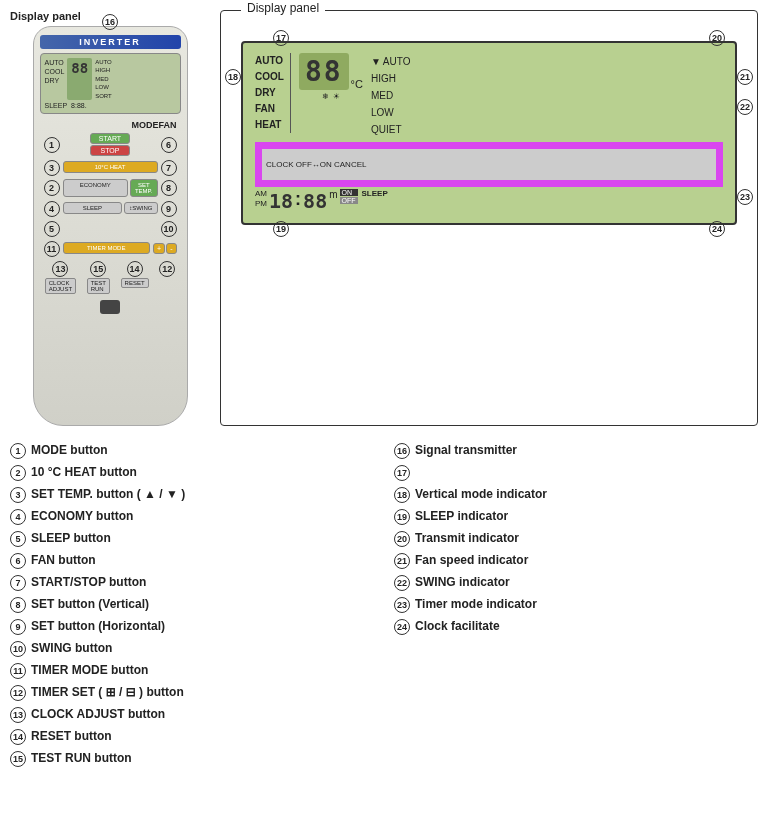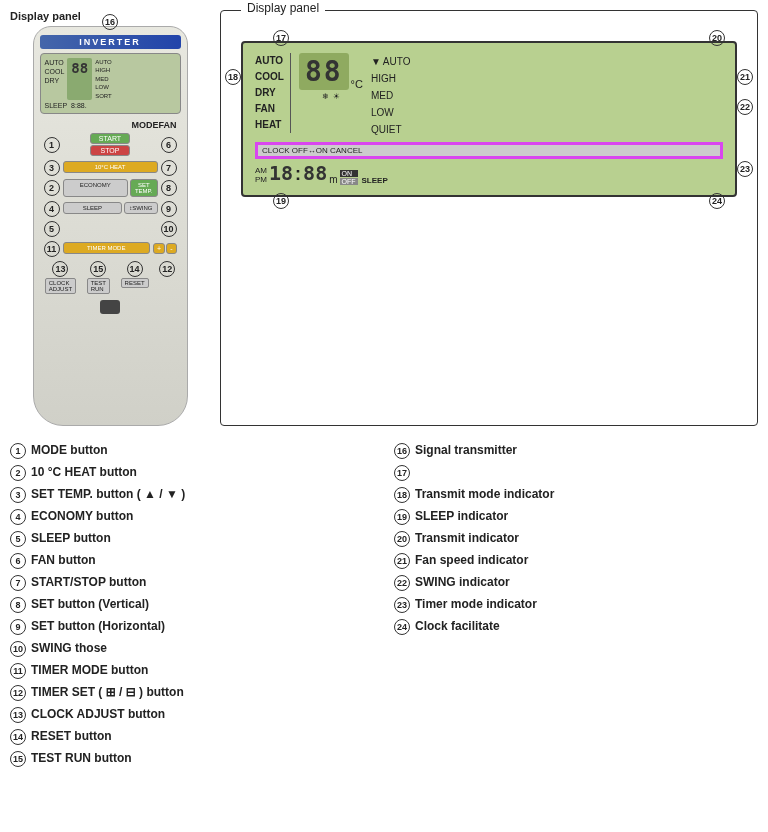--- a/index.html
+++ b/index.html
@@ -218,29 +218,29 @@
       line-height: 1.7;
     }
 
     .lcd-bottom-row {
       margin-top: 4px;
       font-size: 9px;
     }
 
     .lcd-clock-row {
       background: #ccc;
-      border: 3px solid #d946ef;
-      padding: 1px 4px;
+      border: 7px solid #d946ef;
+      padding: 11px 4px;
       font-size: 8px;
       margin-bottom: 2px;
     }
 
     .lcd-time-row {
       display: flex;
-      align-items: flex-end;
+      align-items: flex-start;
       gap: 2px;
       font-size: 9px;
     }
 
     .lcd-ampm {
       font-size: 8px;
       line-height: 1.2;
     }
 
     .lcd-time-digits {
@@ -533,21 +533,21 @@
     <div class="legend-item">
       <span class="callout-circle">8</span>
       <span><strong>SET button (Vertical)</strong></span>
     </div>
     <div class="legend-item">
       <span class="callout-circle">9</span>
       <span><strong>SET button (Horizontal)</strong></span>
     </div>
     <div class="legend-item">
       <span class="callout-circle">10</span>
-      <span><strong>SWING those</strong></span>
+      <span><strong>SWING button</strong></span>
     </div>
     <div class="legend-item">
       <span class="callout-circle">11</span>
       <span><strong>TIMER MODE button</strong></span>
     </div>
     <div class="legend-item">
       <span class="callout-circle">12</span>
       <span><strong>TIMER SET ( ⊞ / ⊟ ) button</strong></span>
     </div>
     <div class="legend-item">
@@ -568,21 +568,21 @@
 
     <div class="legend-item">
       <span class="callout-circle">16</span>
       <span><strong>Signal transmitter</strong></span>
     </div>
     <div class="legend-item">
       <span class="callout-circle">17</span>
     </div>
     <div class="legend-item">
       <span class="callout-circle">18</span>
-      <span><strong>Transmit mode indicator</strong></span>
+      <span><strong>Vertical mode indicator</strong></span>
     </div>
     <div class="legend-item">
       <span class="callout-circle">19</span>
       <span><strong>SLEEP indicator</strong></span>
     </div>
     <div class="legend-item">
       <span class="callout-circle">20</span>
       <span><strong>Transmit indicator</strong></span>
     </div>
     <div class="legend-item">

